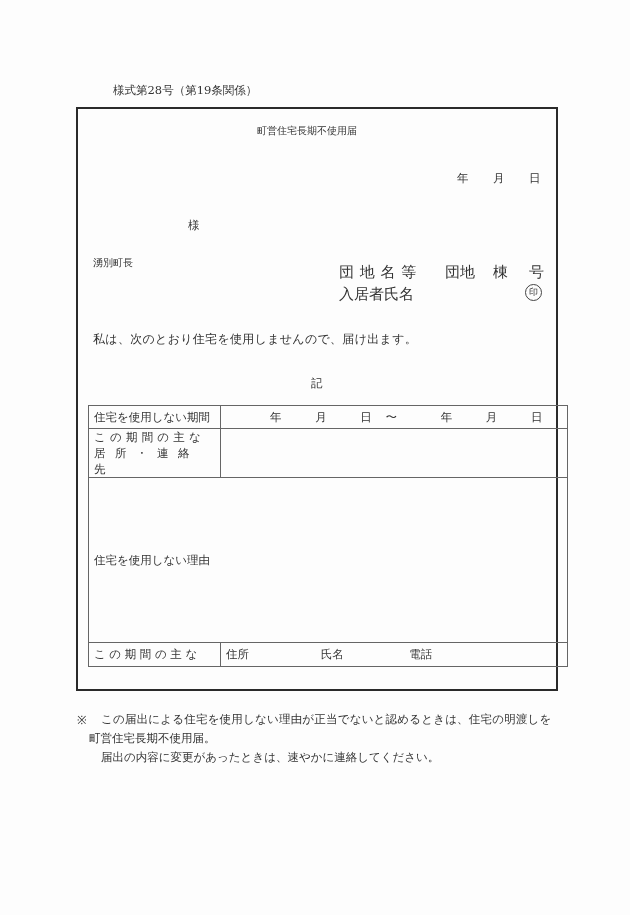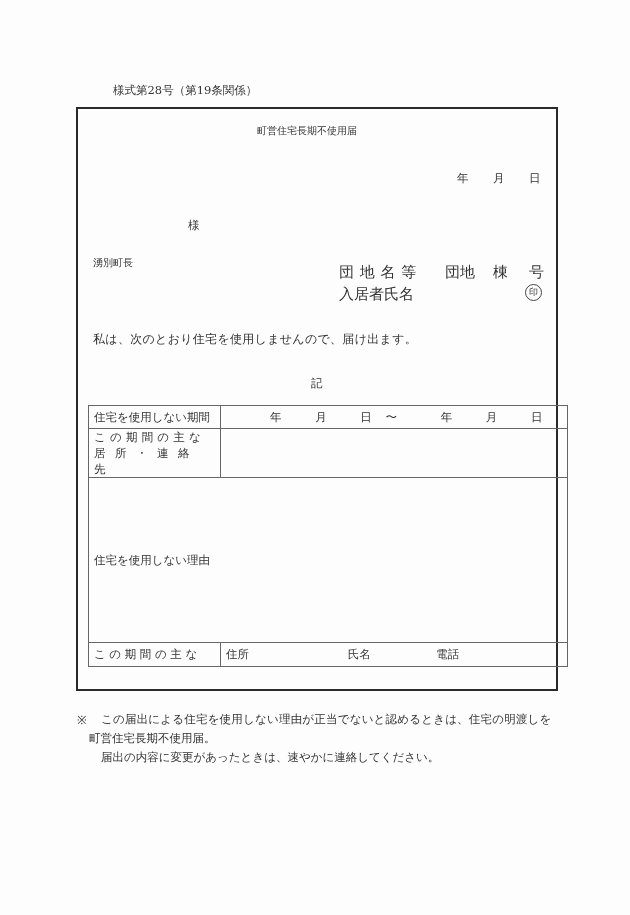--- a/index.html
+++ b/index.html
@@ -89,21 +89,21 @@
   </tr>
   <tr class="r3">
     <td colspan="2">
       <span>住宅を使用しない理由</span>
     </td>
   </tr>
   <tr class="r4">
     <td class="head" style="letter-spacing:3.6px">この期間の主な</td>
     <td class="contact">
       <span>住所</span>
-      <span style="margin-left:95px">氏名</span>
+      <span style="margin-left:68px">氏名</span>
       <span style="margin-left:62px">電話</span>
     </td>
   </tr>
 </tbody>
   </table>
 
 <div class="abs note" style="left:77px; top:712px">※</div>
 <div class="abs note" style="left:101px; top:712px; letter-spacing:0.2px">この届出による住宅を使用しない理由が正当でないと認めるときは、住宅の明渡しを</div>
 <div class="abs note" style="left:89px; top:731px">町営住宅長期不使用届。</div>
 <div class="abs note" style="left:101px; top:750px">届出の内容に変更があったときは、速やかに連絡してください。</div>

